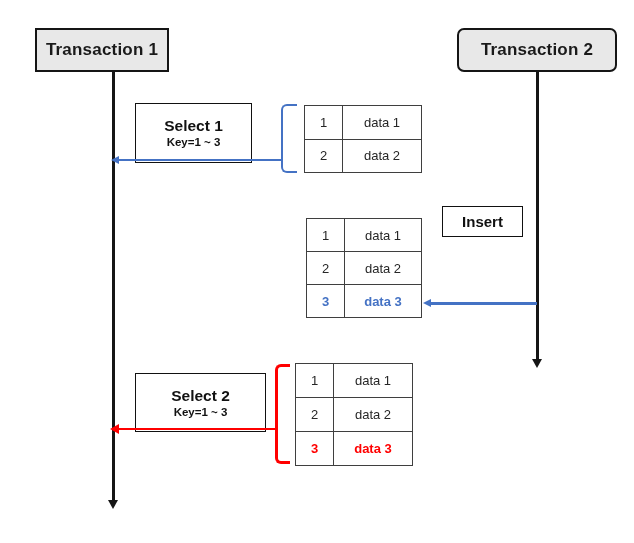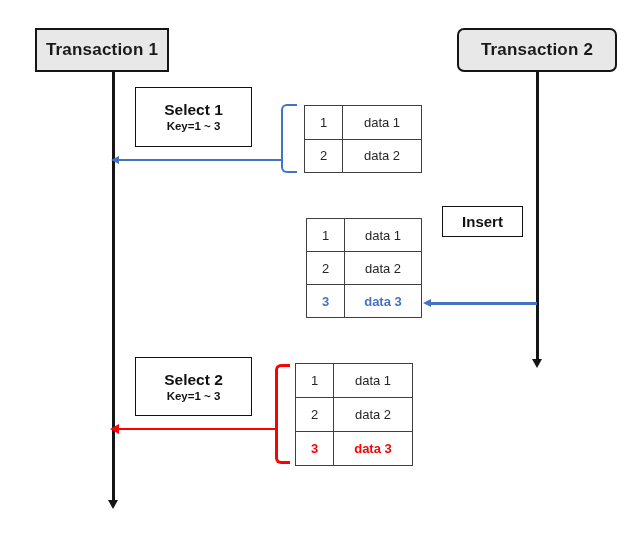--- a/index.html
+++ b/index.html
@@ -10,21 +10,21 @@
   
   .txn-box{
     position:absolute;box-sizing:border-box;height:44px;
     background:var(--box-fill);border:2.5px solid #151515;
     display:flex;align-items:center;justify-content:center;
     font-size:17px;font-weight:bold;color:#1a1a1a;letter-spacing:.2px;
   }
   
   .op-box{
     position:absolute;box-sizing:border-box;background:#fff;border:1.6px solid #111;
-    display:flex;flex-direction:column;align-items:center;justify-content:center;
+    display:flex;flex-direction:column;align-items:center;justify-content:center;margin-top:16px;
   }
   .op-title{font-size:15.5px;font-weight:bold;color:#111;line-height:19px;}
   .op-cond{font-size:11.5px;font-weight:600;color:#111;line-height:15px;}
   
   .insert-box{
     position:absolute;box-sizing:border-box;background:#fff;border:1.6px solid #111;
     display:flex;align-items:center;justify-content:center;
     font-size:15px;font-weight:bold;color:#111;
   }
   .commit-box{
@@ -136,21 +136,21 @@
   </div>
 
   <div class="insert-box" style="left:442px;top:206px;width:81px;height:31px;">
     <span>Insert</span>
   </div>
 
   <div class="hline blue" style="left:431px;top:302.3px;width:106px;"></div>
   <div class="arrow-left blue" style="left:423px;top:299px;"></div>
 
 
-  <div class="op-box" style="left:135px;top:357px;width:117px;height:59px;">
+  <div class="op-box" style="left:135px;top:357px;width:131px;height:59px;">
     <div class="op-title">Select 2</div>
     <div class="op-cond">Key=1 ~ 3</div>
   </div>
 
   <div class="dtable" style="left:295px;top:363px;width:118px;height:103px;">
     <div class="drow">
       <div class="dcell key">1</div>
       <div class="dcell val">data 1</div>
     </div>
     <div class="drow">

